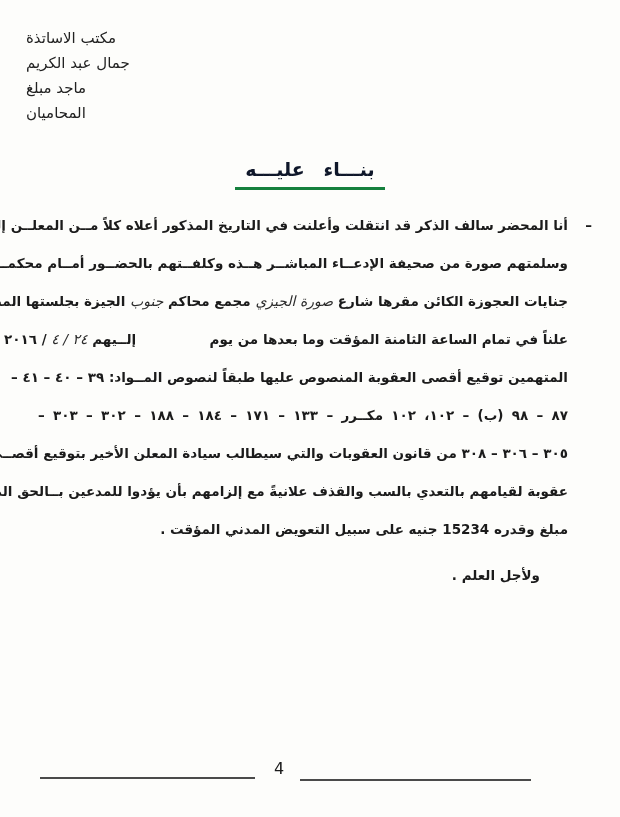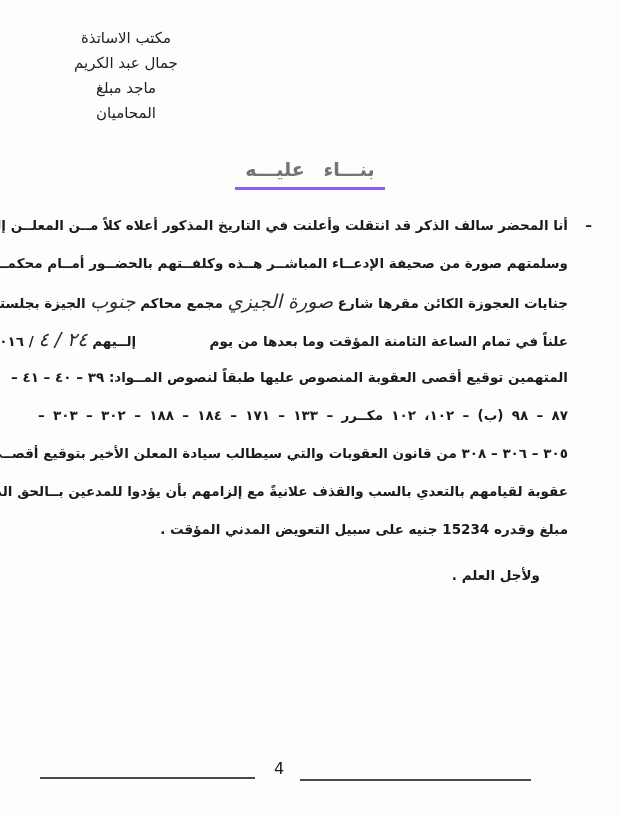--- a/index.html
+++ b/index.html
@@ -7,59 +7,59 @@
   .page {
     position: relative;
     width: 620px; height: 817px;
     background: #fdfdfb;
     color: #1b1b1b;
     overflow: hidden;
     box-shadow: 0 0 4px rgba(0,0,0,.15);
   }
   
   .letterhead {
-    position: absolute; top: 26px; left: 20px; width: 212px;
-    direction: rtl; text-align: center;
+    position: absolute; top: 26px; left: 26px; width: 212px;
+    direction: rtl; text-align: left;
     font-size: 15px; line-height: 25px; font-weight: 400;
     color: #222;
   }
   .letterhead .lh-line { white-space: nowrap; }
   
   .title-wrap {
     position: absolute; top: 158px; left: 0; right: 0;
     display: flex; justify-content: center;
   }
   .doc-title {
     direction: rtl;
     font-size: 19px; font-weight: 700;
     word-spacing: 12px;
     padding: 0 10px 7px 10px;
-    border-bottom: 3px solid #8b5cf6;
-    color: #737373;
+    border-bottom: 3px solid #15803d;
+    color: #0f172a;
   }
   
   .body-block {
     position: absolute; top: 206px; right: 52px; width: 530px;
     direction: rtl;
     font-size: 13.5px; font-weight: 700; color: #1b1b1b;
   }
   .para { position: relative; }
   .para-dash {
     position: absolute; right: -24px; top: 0;
     line-height: 38px; font-weight: 700;
   }
   .body-line {
     height: 38px; line-height: 38px;
     text-align: justify; text-align-last: justify;
     white-space: nowrap;
   }
   .body-line.is-last { text-align-last: right; }
   .seg-print {}
   .seg-handwriting {
-    font-style: italic; font-weight: 400; font-size: 19px;
+    font-style: italic; font-weight: 400; font-size: 14px;
     color: #2a2a2a;
   }
   .seg-gap { display: inline-block; width: 64px; }
   
   .closing-1 { margin-top: 10px; line-height: 30px; font-weight: 700; text-align: right; }
   .closing-2 { margin-top: 12px; margin-left: 0; margin-right: 28px; line-height: 30px; font-weight: 700; text-align: right; }
   
   .footer-rule { position: absolute; border-top: 2px solid #4a4a4a; height: 0; }
   .footer-rule.left  { left: 40px;  top: 777px; width: 215px; }
   .footer-rule.right { left: 300px; top: 779px; width: 231px; }

